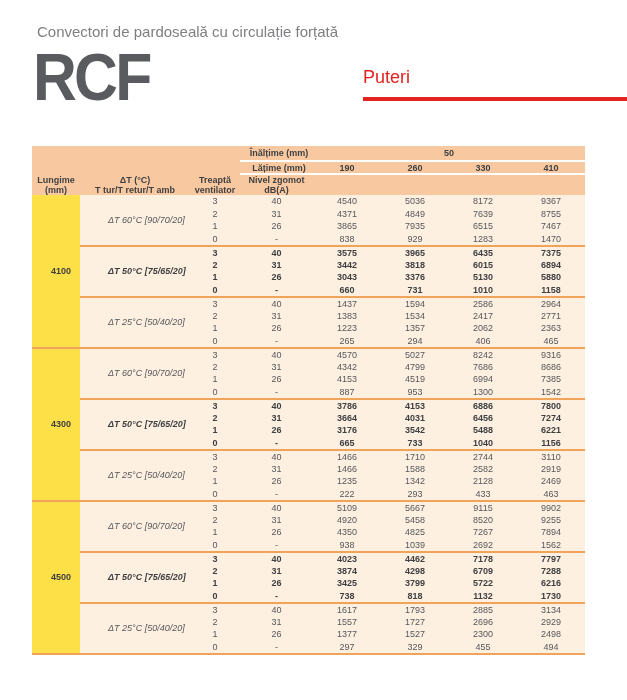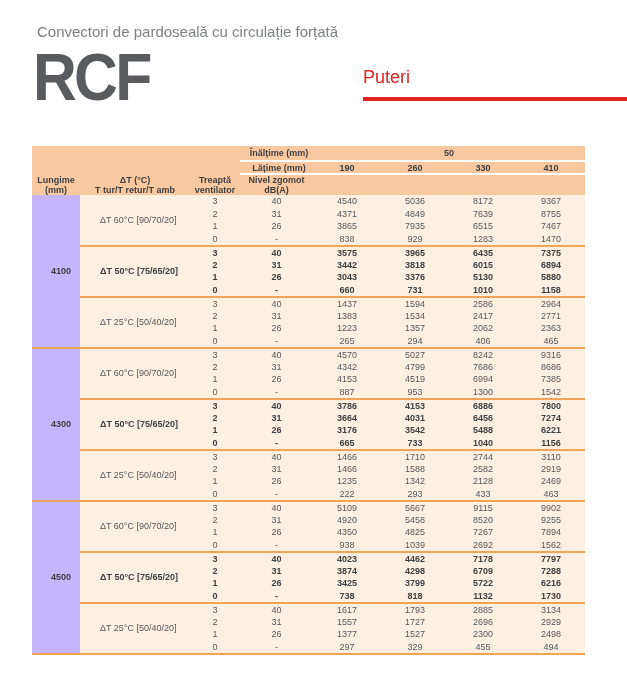--- a/index.html
+++ b/index.html
@@ -40,24 +40,24 @@
   tr.hr1 { height:15px;margin-left:42px; } tr.hr2 { height:13px; } tr.hr3 { height:21px; }
   thead .hl { text-align:left; padding-left:5px; }
   .wsep { border-bottom:2px solid #ffffff; }
   .colhead div { line-height:10px; }
   table.rcf tbody td {
     background:var(--body-cream,#fdf0e1);
     text-align:center; height:12.5px; line-height:12px;
     vertical-align:middle;
   }
   table.rcf td.lungime {
-    background:#c4b5fd; font-weight:bold; color:var(--text-dark,#3e3f41);
+    background:#fde047; font-weight:bold; color:var(--text-dark,#3e3f41);
     padding-left:10px;
   }
-  table.rcf td.dt { text-align:left; padding-left:20px; }
+  table.rcf td.dt { text-align:left; padding-left:28px;font-style:italic; }
   table.rcf .b { font-weight:bold; color:var(--text-dark,#3e3f41); }
   table.rcf .gsep, table.rcf .bsep { border-top:2px solid var(--orange-line,#f0a45a); }
 </style>
 </head>
 <body>
 
 <div class="page">
 
   <div class="subtitle">Convectori de pardoseală cu circulație forțată</div>
   <div class="logo">RCF</div>

